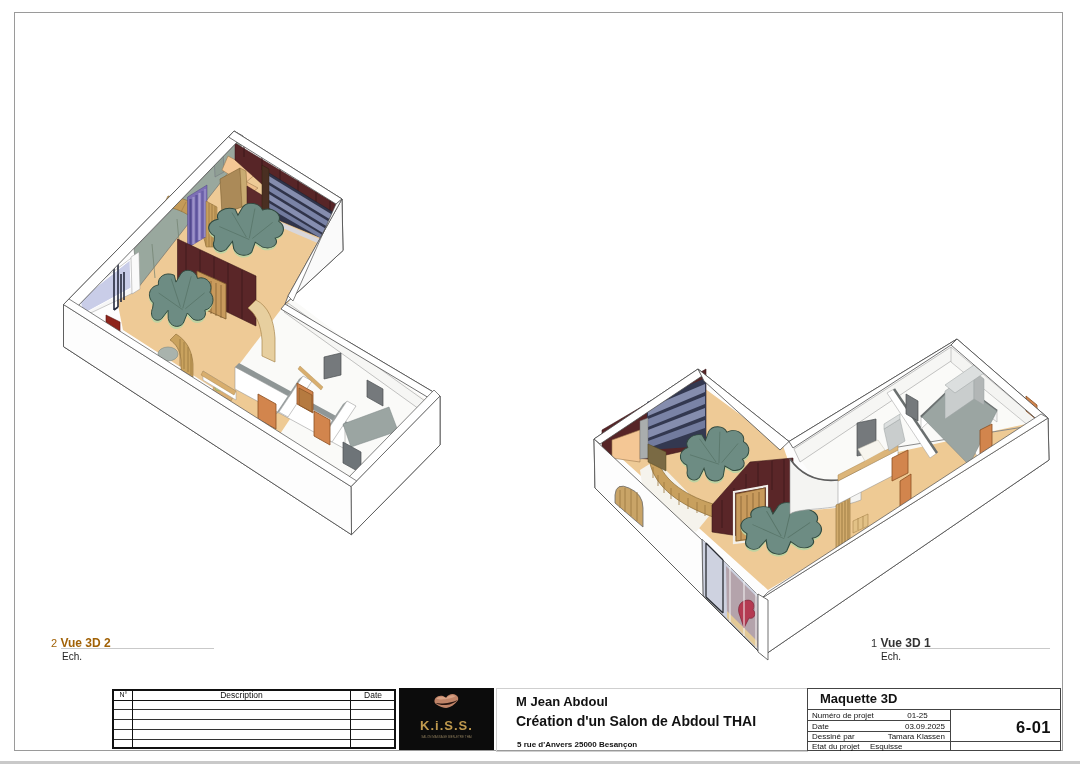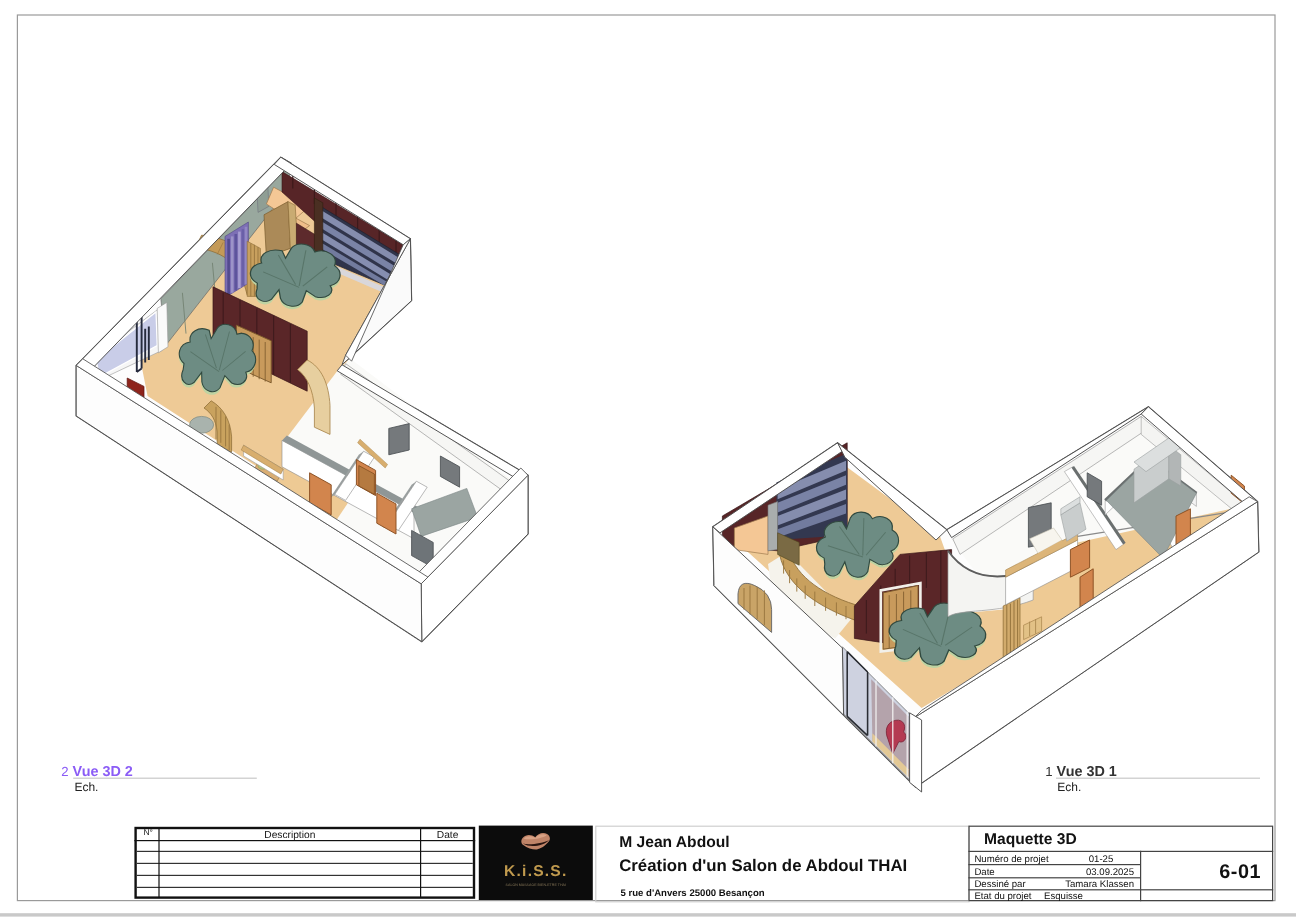--- a/index.html
+++ b/index.html
@@ -418,21 +418,21 @@
         <line x1="620" y1="490" x2="620" y2="508"></line>
         <line x1="625" y1="488" x2="625" y2="512"></line>
         <line x1="631" y1="489" x2="631" y2="516"></line>
         <line x1="637" y1="492" x2="637" y2="521"></line>
       </g>
 
 <polygon points="758.0,594.0 768.0,600.0 768.0,660.0 758.0,652.0" fill="#ffffff" stroke="#4d4d4d" stroke-width="0.8"></polygon>
 </g>
 </svg>
 
-<div class="abs" style="left:51px;top:636px;font-size:12px;color:#8b5cf6;"><span style="font-size:11px;">2</span> <b>Vue 3D 2</b></div>
+<div class="abs" style="left:51px;top:636px;font-size:12px;color:#a16207;"><span style="font-size:11px;">2</span> <b>Vue 3D 2</b></div>
 <div class="abs" style="left:61px;top:648px;width:153px;height:1px;background:#c9c9c9;"></div>
 <div class="abs" style="left:62px;top:651px;font-size:10px;color:#222;">Ech.</div>
 
 <div class="abs" style="left:871px;top:636px;font-size:12px;color:#333;"><span style="font-size:11px;">1</span> <b>Vue 3D 1</b></div>
 <div class="abs" style="left:880px;top:648px;width:170px;height:1px;background:#c9c9c9;"></div>
 <div class="abs" style="left:881px;top:651px;font-size:10px;color:#222;">Ech.</div>
 
 <div class="abs" style="left:112px;top:689px;width:284px;height:60px;border:2px solid #111;"></div>
 <div class="abs" style="left:112px;top:699.5px;width:284px;height:1px;background:#111;"></div>
 <div class="abs" style="left:114px;top:709.4px;width:280px;height:1px;background:#333;"></div>

